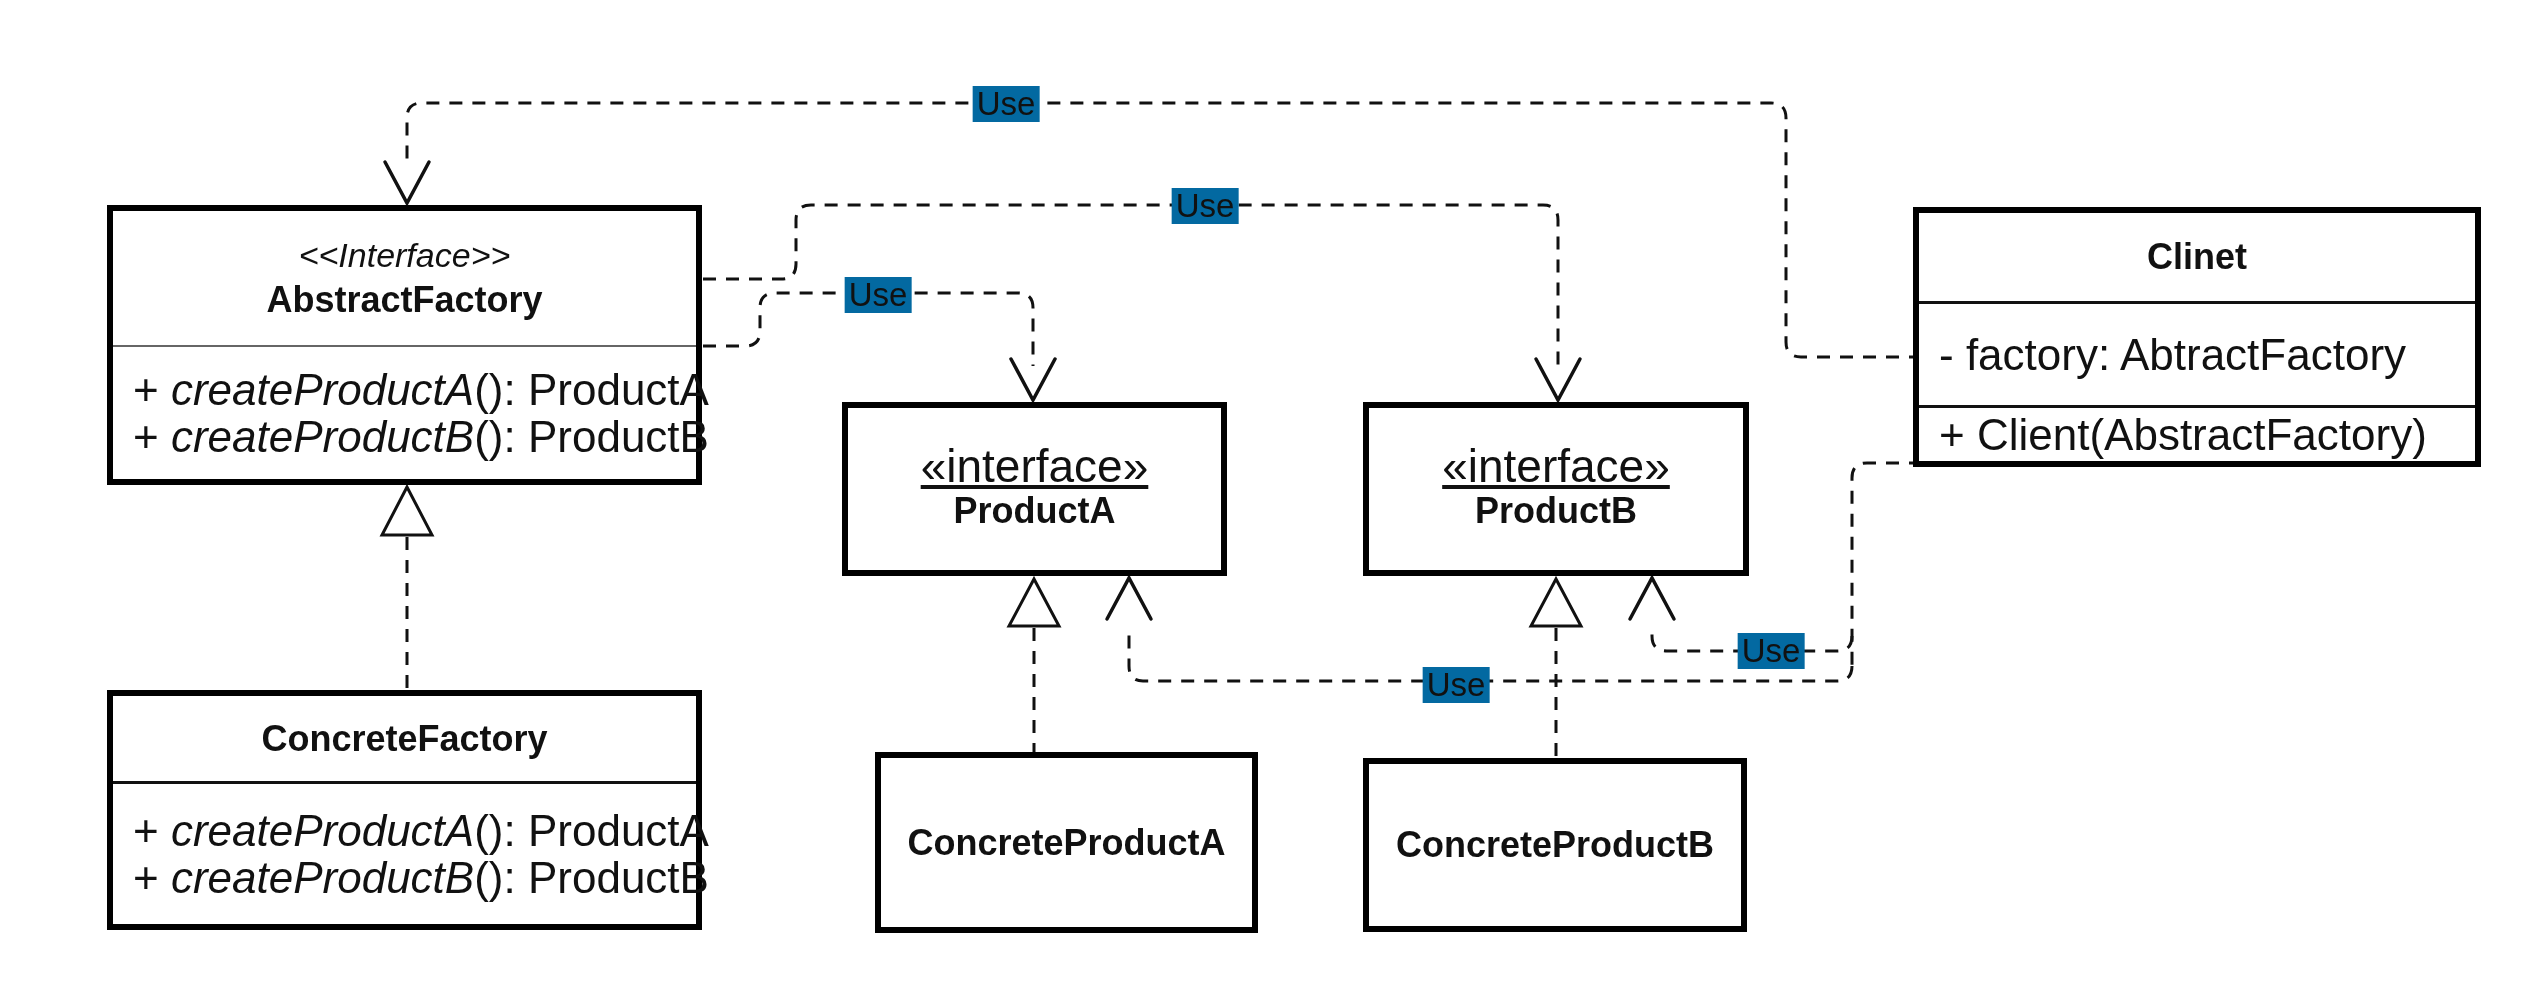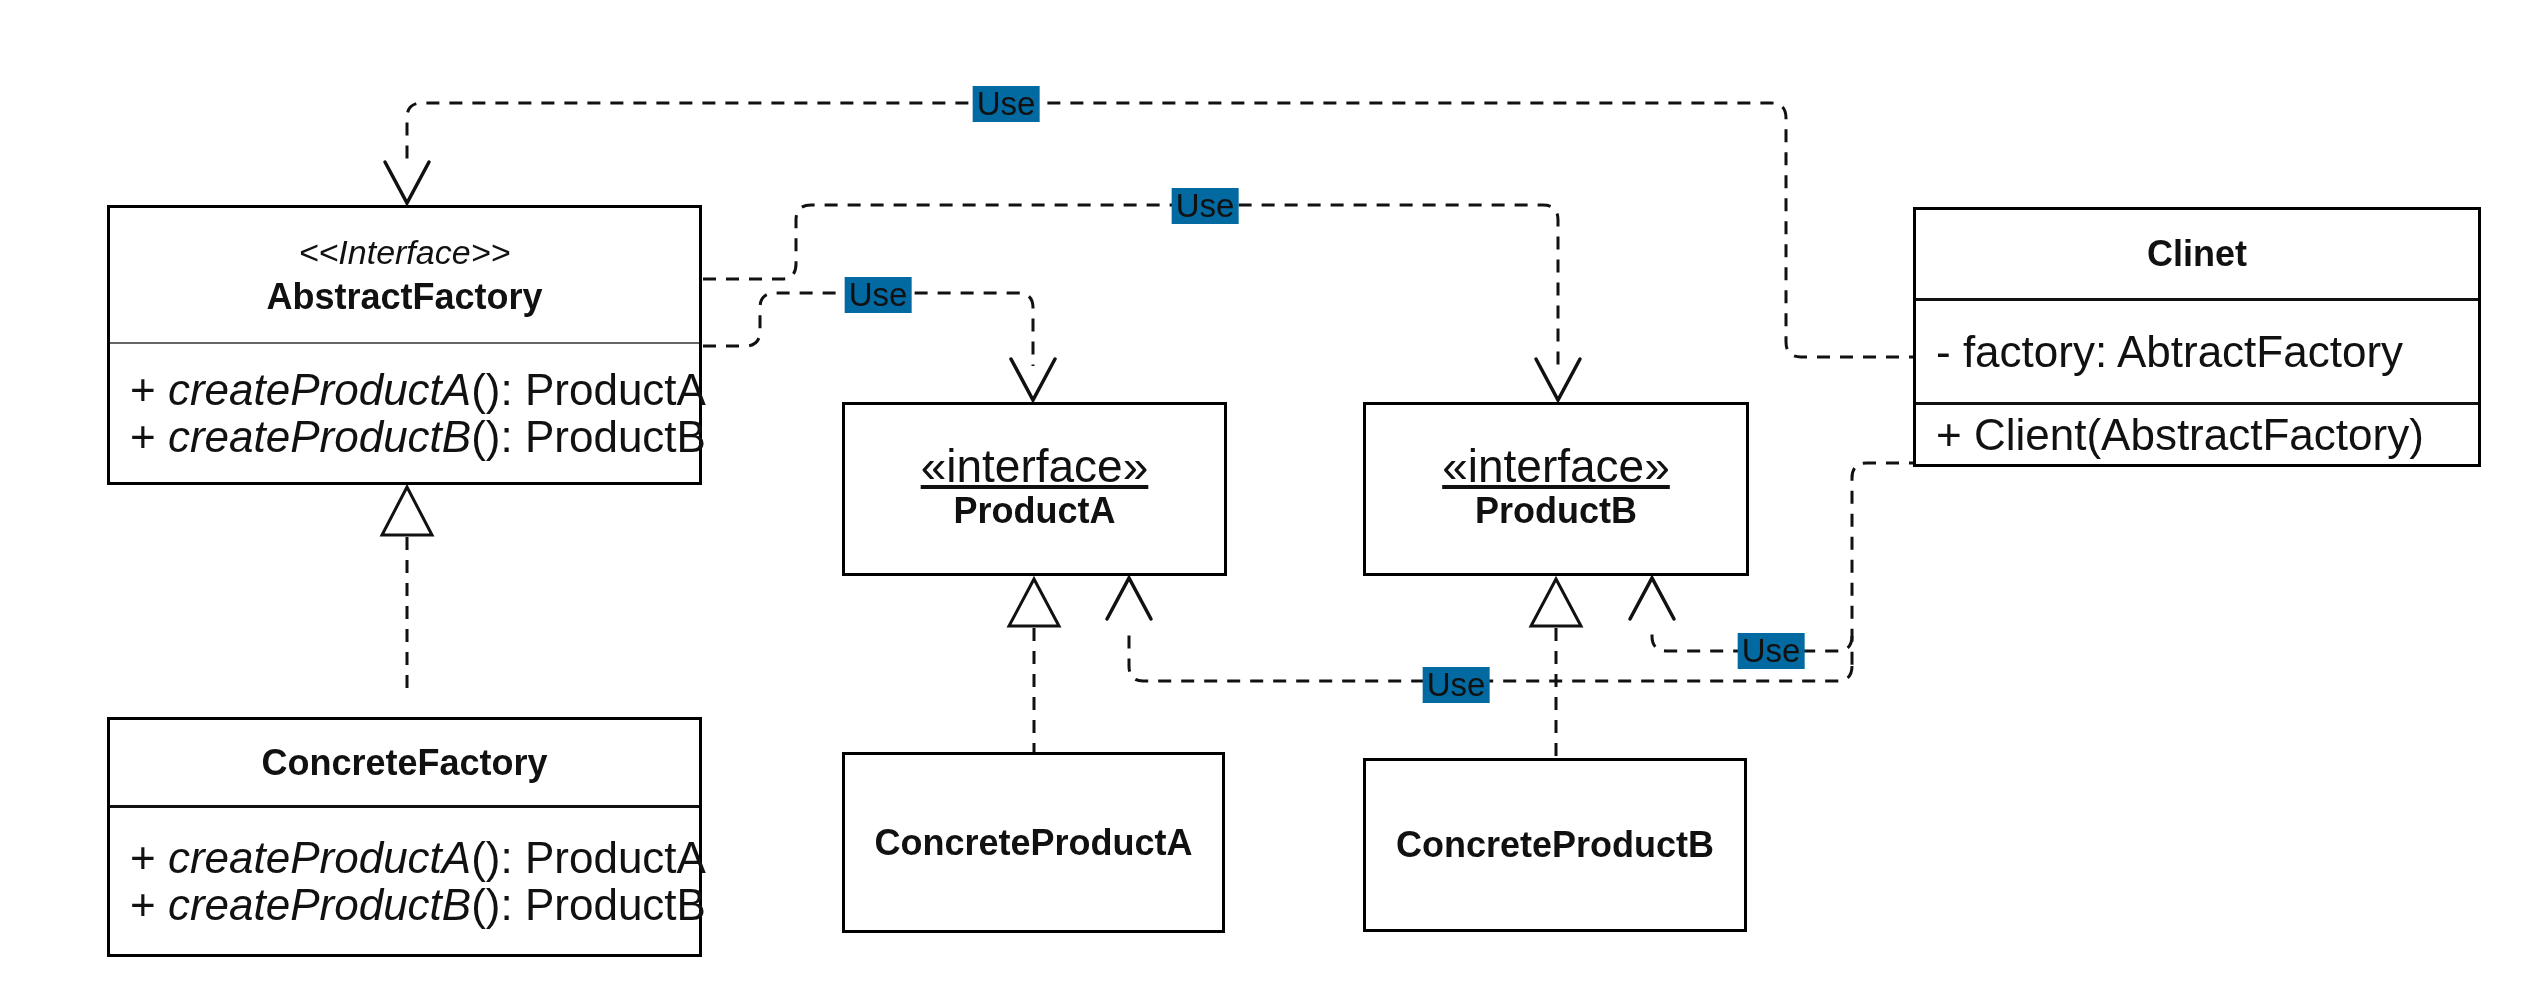--- a/index.html
+++ b/index.html
@@ -31,21 +31,21 @@
   }
   .triangle {
     fill: #ffffff;
     stroke: #111111;
     stroke-width: 3;
     stroke-linejoin: miter;
   }
   .uml-class {
     position: absolute;
     background: #ffffff;
-    border: 3px solid #000000;
+    border: 6px solid #000000;
     box-sizing: border-box;
     display: flex;
     flex-direction: column;
   }
   .compartment { box-sizing: border-box; }
   .comp-title {
     display: flex;
     flex-direction: column;
     align-items: center;
     justify-content: center;
@@ -107,21 +107,21 @@
     <div class="compartment comp-title" style="height:134px;">
       <div class="stereotype">&lt;&lt;Interface&gt;&gt;</div>
       <div class="cname">AbstractFactory</div>
     </div>
     <div class="compartment comp-members thin-divider" style="flex:1; border-top-width:2px; border-top-color:#666;">
       <div class="member"><span>+ </span><span class="mname">createProductA</span><span>(): ProductA</span></div>
       <div class="member"><span>+ </span><span class="mname">createProductB</span><span>(): ProductB</span></div>
     </div>
   </div>
 
-  <div class="uml-class" style="left:107px; top:690px; width:595px; height:240px;margin-top:27px;">
+  <div class="uml-class" style="left:107px; top:690px; width:595px; height:240px;">
     <div class="compartment comp-title" style="height:85px;">
       <div class="cname">ConcreteFactory</div>
     </div>
     <div class="compartment comp-members" style="flex:1;">
       <div class="member"><span>+ </span><span class="mname">createProductA</span><span>(): ProductA</span></div>
       <div class="member"><span>+ </span><span class="mname">createProductB</span><span>(): ProductB</span></div>
     </div>
   </div>
 
   <div class="uml-class" style="left:842px; top:402px; width:385px; height:174px;">
@@ -131,21 +131,21 @@
     </div>
   </div>
 
   <div class="uml-class" style="left:1363px; top:402px; width:386px; height:174px;">
     <div class="compartment comp-title" style="flex:1;">
       <div class="stereotype-plain">«interface»</div>
       <div class="cname">ProductB</div>
     </div>
   </div>
 
-  <div class="uml-class" style="left:842px; top:752px; width:383px; height:181px;">
+  <div class="uml-class" style="left:875px; top:752px; width:383px; height:181px;">
     <div class="compartment comp-title" style="flex:1;">
       <div class="cname">ConcreteProductA</div>
     </div>
   </div>
 
   <div class="uml-class" style="left:1363px; top:758px; width:384px; height:174px;">
     <div class="compartment comp-title" style="flex:1;align-items:center;">
       <div class="cname">ConcreteProductB</div>
     </div>
   </div>

